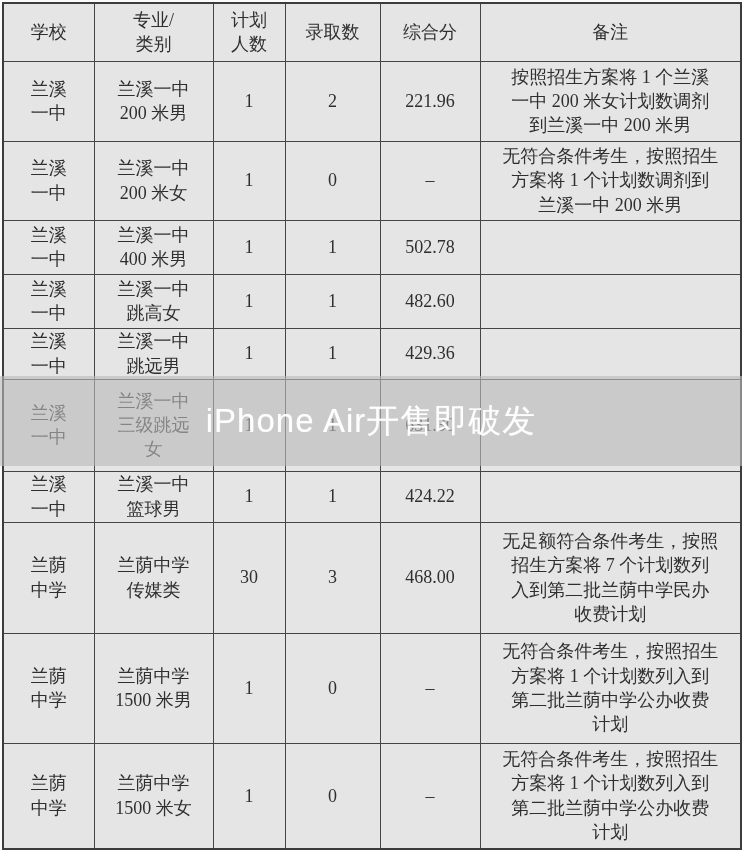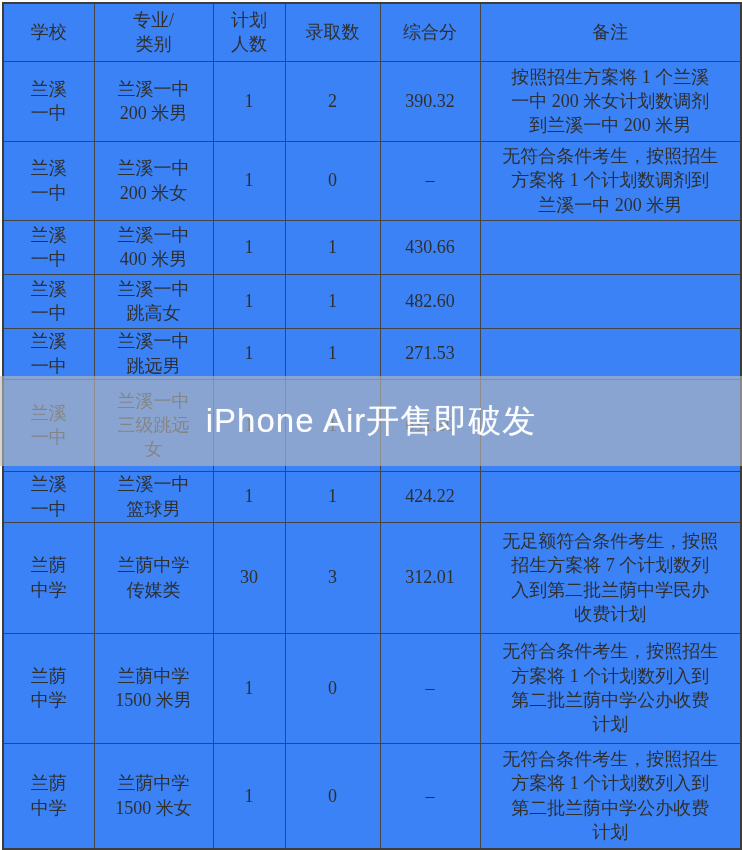--- a/index.html
+++ b/index.html
@@ -16,21 +16,21 @@
     width: 742px;
     height: 850px;
   }
   table.admissions {
     position: absolute;
     left: 2px;
     top: 2px;
     width: 738px;
     border-collapse: collapse;
     table-layout: fixed;
-    background: #3b82f6;
+    background: #e5e5e5;
     border: 2px solid #3c3c3c;
   }
   table.admissions th,
   table.admissions td {
     border: 1px solid #454545;
     text-align: center;
     vertical-align: middle;
     color: #2f2f2f;
     font-size: 18px;
     line-height: 1.35;
@@ -101,21 +101,21 @@
       </tr>
     </thead>
     <tbody>
         <tr>
           <td class="col-school">兰溪
 一中</td>
           <td class="col-major">兰溪一中
 200 米男</td>
           <td class="col-planned">1</td>
           <td class="col-admitted">2</td>
-          <td class="col-score">390.32</td>
+          <td class="col-score">221.96</td>
           <td class="col-remark">按照招生方案将 1 个兰溪
 一中 200 米女计划数调剂
 到兰溪一中 200 米男</td>
         </tr>
         <tr>
           <td class="col-school">兰溪
 一中</td>
           <td class="col-major">兰溪一中
 200 米女</td>
           <td class="col-planned">1</td>
@@ -125,41 +125,41 @@
 方案将 1 个计划数调剂到
 兰溪一中 200 米男</td>
         </tr>
         <tr>
           <td class="col-school">兰溪
 一中</td>
           <td class="col-major">兰溪一中
 400 米男</td>
           <td class="col-planned">1</td>
           <td class="col-admitted">1</td>
-          <td class="col-score">430.66</td>
+          <td class="col-score">502.78</td>
           <td class="col-remark"></td>
         </tr>
         <tr>
           <td class="col-school">兰溪
 一中</td>
           <td class="col-major">兰溪一中
 跳高女</td>
           <td class="col-planned">1</td>
           <td class="col-admitted">1</td>
           <td class="col-score">482.60</td>
           <td class="col-remark"></td>
         </tr>
         <tr>
           <td class="col-school">兰溪
 一中</td>
           <td class="col-major">兰溪一中
 跳远男</td>
           <td class="col-planned">1</td>
           <td class="col-admitted">1</td>
-          <td class="col-score">271.53</td>
+          <td class="col-score">429.36</td>
           <td class="col-remark"></td>
         </tr>
         <tr>
           <td class="col-school">兰溪
 一中</td>
           <td class="col-major">兰溪一中
 三级跳远
 女</td>
           <td class="col-planned">1</td>
           <td class="col-admitted">1</td>
@@ -176,21 +176,21 @@
           <td class="col-score">424.22</td>
           <td class="col-remark"></td>
         </tr>
         <tr>
           <td class="col-school">兰荫
 中学</td>
           <td class="col-major">兰荫中学
 传媒类</td>
           <td class="col-planned">30</td>
           <td class="col-admitted">3</td>
-          <td class="col-score">312.01</td>
+          <td class="col-score">468.00</td>
           <td class="col-remark">无足额符合条件考生，按照
 招生方案将 7 个计划数列
 入到第二批兰荫中学民办
 收费计划</td>
         </tr>
         <tr>
           <td class="col-school">兰荫
 中学</td>
           <td class="col-major">兰荫中学
 1500 米男</td>

